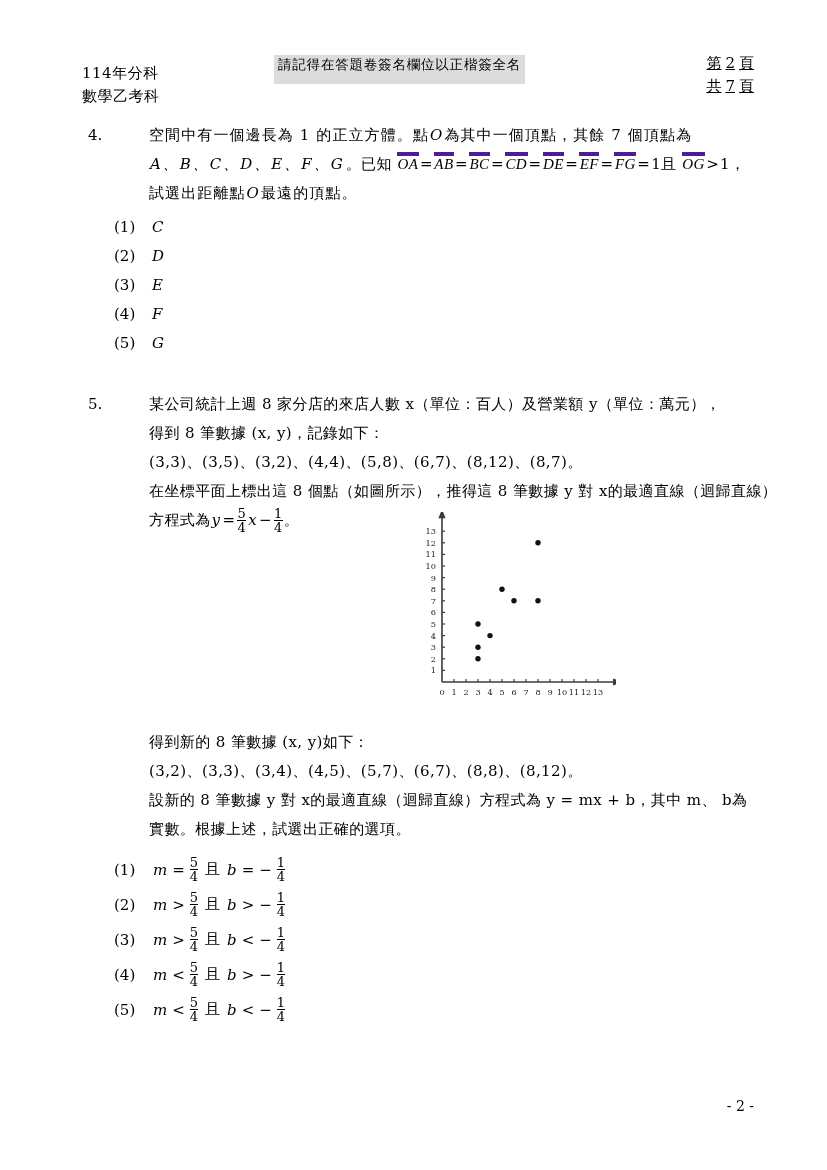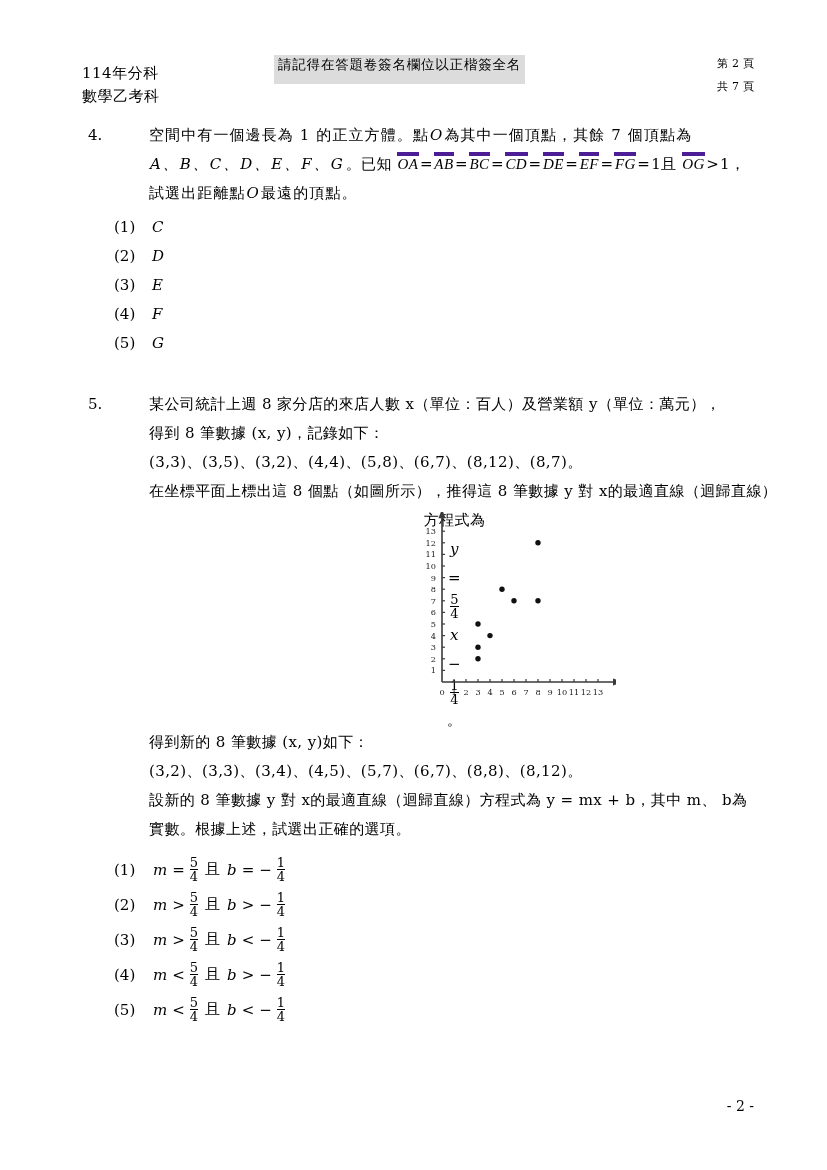--- a/index.html
+++ b/index.html
@@ -46,24 +46,25 @@
     background: #dcdcdc;
     padding: 2px 4px 12px 4px;
     font-size: 13.5px;
     line-height: 15px;
     letter-spacing: 0.8px;
     white-space: nowrap;
   }
   .hdr-right {
     position: absolute;
     right: 0; top: 0;
-    font-size: 11px;
+    font-size: 15px;
     line-height: 23px;
     text-align: right;
     white-space: nowrap;
+    text-decoration: underline;
   }
   .hdr-right span.num { padding: 0 4px; }
 
   
   .question {
     position: absolute;
     left: 88px;
     width: 672px;
   }
   #q4 { top: 121px; }
@@ -253,21 +254,21 @@
     </div>
   </div>
 
   <div class="question" id="q5">
     <div class="q-num">5.</div>
     <div class="q-body">
       <div class="q-line">某公司統計上週 8 家分店的來店人數 x（單位：百人）及營業額 y（單位：萬元），</div>
       <div class="q-line">得到 8 筆數據 (x, y)，記錄如下：</div>
       <div class="q-line">(3,3)、(3,5)、(3,2)、(4,4)、(5,8)、(6,7)、(8,12)、(8,7)。</div>
       <div class="q-line">在坐標平面上標出這 8 個點（如圖所示），推得這 8 筆數據 y 對 x的最適直線（迴歸直線）</div>
-      <div class="q-line" style="display:flex;align-items:center;flex-direction:column;">
+      <div class="q-line" style="display:flex;align-items:center;">
         <span>方程式為</span>
         <span class="mi">y</span>
         <span class="sym">=</span>
         <span class="frac">
           <span class="num">5</span>
           <span class="den">4</span>
         </span>
         <span class="mi">x</span>
         <span class="sym">−</span>
         <span class="frac">

